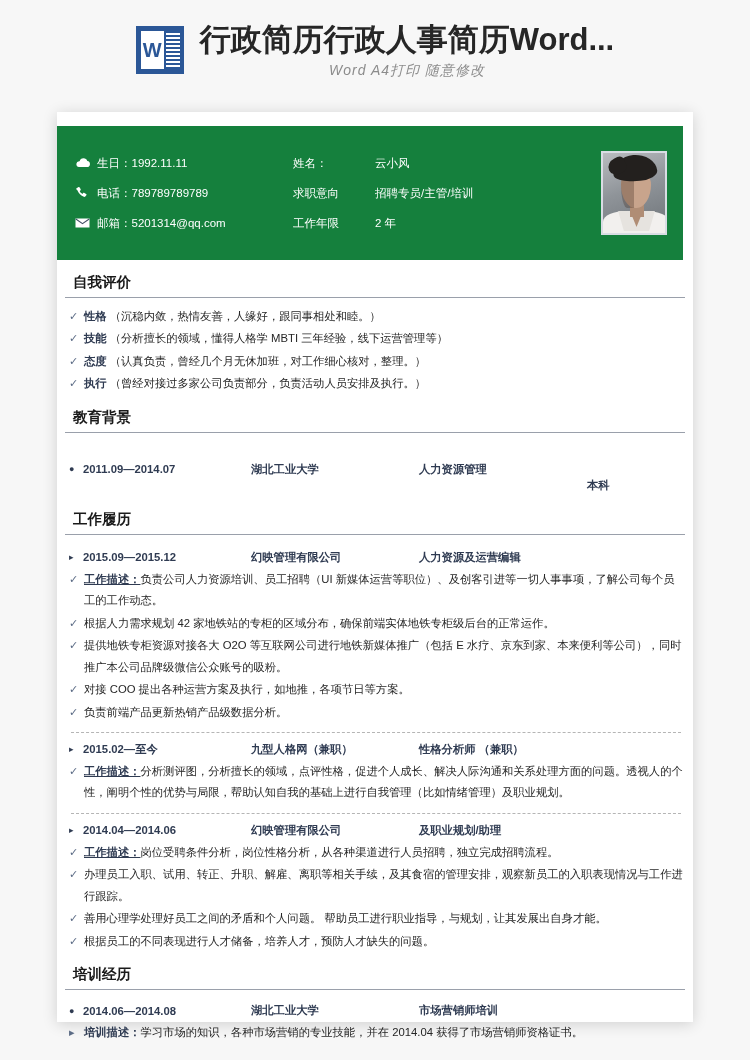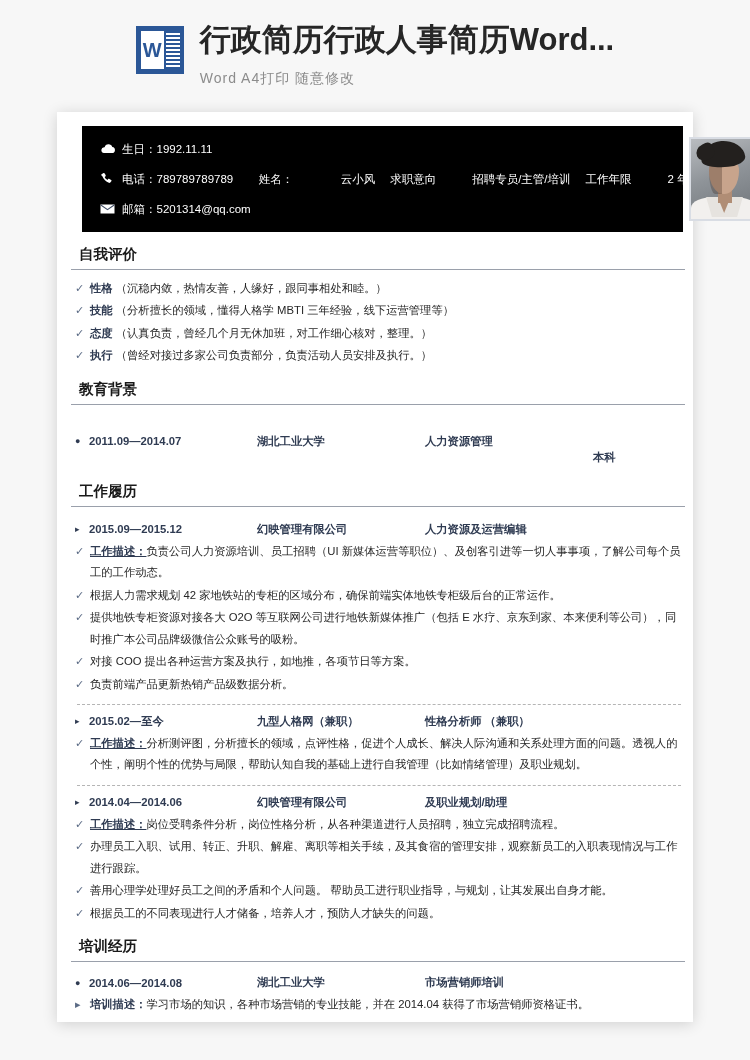--- a/index.html
+++ b/index.html
@@ -35,46 +35,47 @@
   .word-icon .lines {
     position:absolute; left:30px; top:7px; width:14px; height:34px;
     background:repeating-linear-gradient(to bottom,#ffffff 0px,#ffffff 2px,#2b5797 2px,#2b5797 4px);
   }
   .title-block { display:flex; flex-direction:column; }
   .main-title {
     font-size:31px; color:#262626; line-height:1.15; letter-spacing:0px;
     white-space:nowrap; font-weight:bold;
   }
   .sub-title {
-    font-size:14px; color:#8c8c8c; margin-top:12px; text-align:left;
+    font-size:14px; color:#8c8c8c; margin-top:4px; text-align:center;
     letter-spacing:1px;
+    font-style:italic;
   }
 
   
   .card {
     position:absolute; left:57px; top:112px; width:636px; height:910px;
     background:#ffffff;
     box-shadow:0 2px 14px rgba(0,0,0,0.16);
   }
 
   
   .info-bar {
-    position:relative; margin:14px 10px 0 25px; height:106px;
-    background:#000000; color:#ffffff;
+    position:relative; margin:14px 10px 0 0; height:134px;
+    background:#15803d; color:#ffffff;
     display:flex; align-items:center;
   }
   .info-left {
     width:228px; padding-left:18px;
     display:flex; flex-direction:column; justify-content:center; gap:15px;
   }
   .info-row { display:flex; align-items:center; font-size:11.5px; }
   .ic { width:22px; height:14px; flex:0 0 auto; display:flex; align-items:center; }
   .info-label { white-space:nowrap; }
   .info-mid {
-    flex:1 1 auto; display:flex; 
+    flex:1 1 auto; display:flex; flex-direction:column;
     justify-content:center; gap:15px; padding-left:8px;
   }
   .mid-row { display:flex; font-size:11.5px; }
   .mid-key { width:82px; white-space:nowrap; }
   .mid-val { white-space:nowrap; }
   .photo {
     width:66px; height:84px; margin-right:16px; flex:0 0 auto;
     border:2px solid #d9dde4; position:relative; overflow:hidden;
     background:#9aa0a6;
   }
@@ -94,21 +95,21 @@
   .photo .shirt { position:absolute; left:0px; top:58px; width:66px; height:26px;
     background:#f2f0ee; border-radius:36% 36% 0 0 / 40% 40% 0 0; }
   .photo .collarL { position:absolute; left:18px; top:58px; width:14px; height:20px;
     background:#e6e3df; transform:skewX(16deg); }
   .photo .collarR { position:absolute; left:35px; top:58px; width:14px; height:20px;
     background:#e6e3df; transform:skewX(-16deg); }
   .photo .vneck { position:absolute; left:27px; top:58px; width:13px; height:16px;
     background:#b08d75; clip-path:polygon(0 0,100% 0,50% 100%); }
 
   
-  .section { margin-top:13px;padding-left:6px; }
+  .section { margin-top:13px; }
   .sec-head {
     font-size:14.5px; font-weight:bold; color:#1a1a1a;
     padding:0 0 5px 8px; border-bottom:1px solid #9aa0ab;
     margin:0 8px;
   }
   .sec-body { padding:8px 10px 0 12px; }
 
   
   .chk-row { display:flex; font-size:11.3px; color:#262626;
              line-height:1.9; margin-bottom:1px; }

